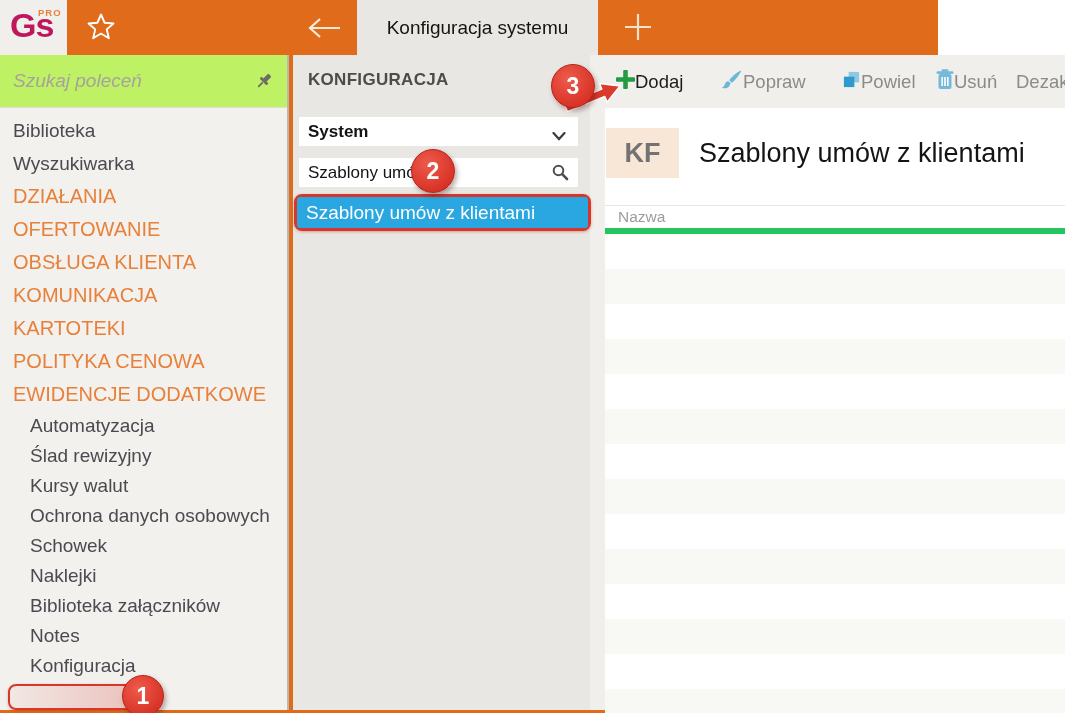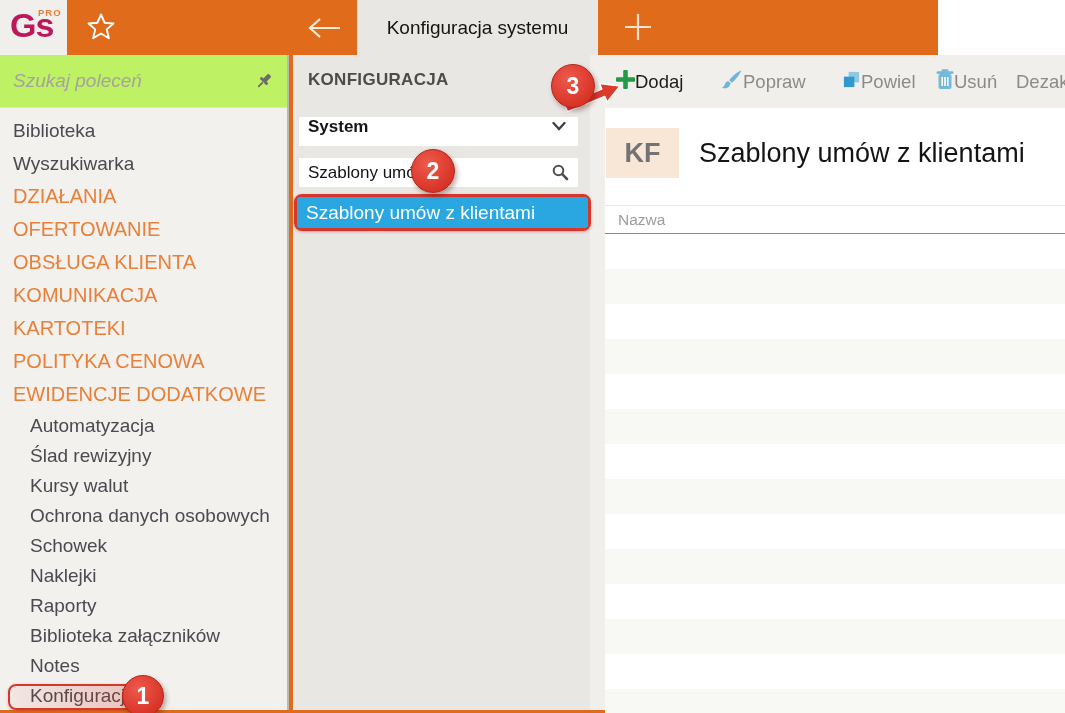--- a/index.html
+++ b/index.html
@@ -28,39 +28,39 @@
   .nav-item, .nav-category, .nav-sub { display:flex; align-items:center; white-space:nowrap; cursor:pointer; }
   .nav-item     { height:33px; padding-left:13px; font-size:19px; color:#4a4a50; }
   .nav-category { height:33px; padding-left:13px; font-size:20px; font-weight:400; color:#e8803a; }
   .nav-sub      { height:30px; padding-left:30px; font-size:19px; color:#4a4a50; }
   .side-border-gray   { position:absolute; left:287px; top:55px; width:2px; height:658px; background:#bab8b5; }
   .side-border-orange { position:absolute; left:289px; top:55px; width:4px; height:658px; background:#df6b1b; }
   .bottom-strip { position:absolute; left:0; top:710px; width:605px; height:3px; background:#df6b1b; }
   
   .panel { position:absolute; left:293px; top:55px; width:297px; height:658px; background:#e9e7e4; }
   .panel-title { position:absolute; left:15px; top:15px; font-size:17px; font-weight:bold; color:#4c4c4a; letter-spacing:0.3px; }
-  .dropdown { position:absolute; left:6px; top:62px; width:279px; height:29px; background:#fff; display:flex; cursor:pointer; }
+  .dropdown { position:absolute; left:6px; top:62px; width:279px; height:29px; background:#fff; display:flex; align-items:center; cursor:pointer; }
   .dropdown-label { padding-left:9px; font-size:17px; font-weight:bold; color:#141414; flex:1; }
   .dropdown-chevron { margin-right:12px; width:14px; height:9px; }
   .psearch { position:absolute; left:6px; top:103px; width:279px; height:29px; background:#fff; display:flex; align-items:center; }
   .psearch input { border:none; outline:none; background:transparent; padding-left:9px; width:235px;
         font-family:"Liberation Sans", sans-serif; font-size:17px; color:#141414; }
   .psearch .mag { position:absolute; right:9px; top:6px; width:17px; height:17px; cursor:pointer; }
   
   .sel-annotation { position:absolute; left:294px; top:194px; width:297px; height:37px;
         border:3px solid #d7372b; border-radius:8px; z-index:6; box-shadow:0 1px 3px rgba(160,30,20,.35); }
   .sel-item { width:100%; height:100%; background:#2aa7e0; border-radius:3px;
         display:flex; align-items:center; padding-left:9px; font-size:19px; color:#fff; cursor:pointer; }
   
   .right-band { position:absolute; left:590px; top:55px; width:475px; height:658px; background:#f1efec; }
   .content { position:absolute; left:605px; top:108px; width:460px; height:605px; background:#fff; }
   .kf-badge { position:absolute; left:1px; top:20px; width:73px; height:50px; background:#f8e7d7;
         display:flex; align-items:center; justify-content:center; font-size:27px; font-weight:bold; color:#737373; }
   .page-title { position:absolute; left:94px; top:30px; font-size:27px; color:#141414; white-space:nowrap; }
-  .thead { position:absolute; left:0; top:97px; width:460px; height:29px; border-top:1px solid #e6e5e2; border-bottom:1px solid #22c55e;
+  .thead { position:absolute; left:0; top:97px; width:460px; height:29px; border-top:1px solid #e6e5e2; border-bottom:6px solid #22c55e;
         display:flex; align-items:center; cursor:pointer; }
   .thead span { padding-left:13px; font-size:15.5px; color:#9d9d9a; }
   .rows { position:absolute; left:0; top:126px; width:460px; height:479px;
         background:repeating-linear-gradient(to bottom, #fff 0 35px, #f8f8f5 35px 70px); }
   
   .tb-item { position:absolute; top:55px; height:53px; display:flex; align-items:center; 
         font-size:18.5px; color:#8b8b88; cursor:pointer; white-space:nowrap; }
   .tb-dodaj { left:616px; color:#1c1c1c; }
   .tb-popraw { left:720px; }
   .tb-powiel { left:842px; }
@@ -133,21 +133,20 @@
       <div class="nav-category">KOMUNIKACJA</div>
       <div class="nav-category">KARTOTEKI</div>
       <div class="nav-category">POLITYKA CENOWA</div>
       <div class="nav-category">EWIDENCJE DODATKOWE</div>
       <div class="nav-sub">Automatyzacja</div>
       <div class="nav-sub">Ślad rewizyjny</div>
       <div class="nav-sub">Kursy walut</div>
       <div class="nav-sub">Ochrona danych osobowych</div>
       <div class="nav-sub">Schowek</div>
       <div class="nav-sub">Naklejki</div>
-      <div class="nav-sub">Raporty</div>
       <div class="nav-sub">Biblioteka załączników</div>
       <div class="nav-sub">Notes</div>
       <div class="nav-sub">Konfiguracja</div>
     </div>
 
   <div class="side-border-gray"></div>
   <div class="side-border-orange"></div>
 
   <div class="panel">
     <div class="panel-title">KONFIGURACJA</div>

